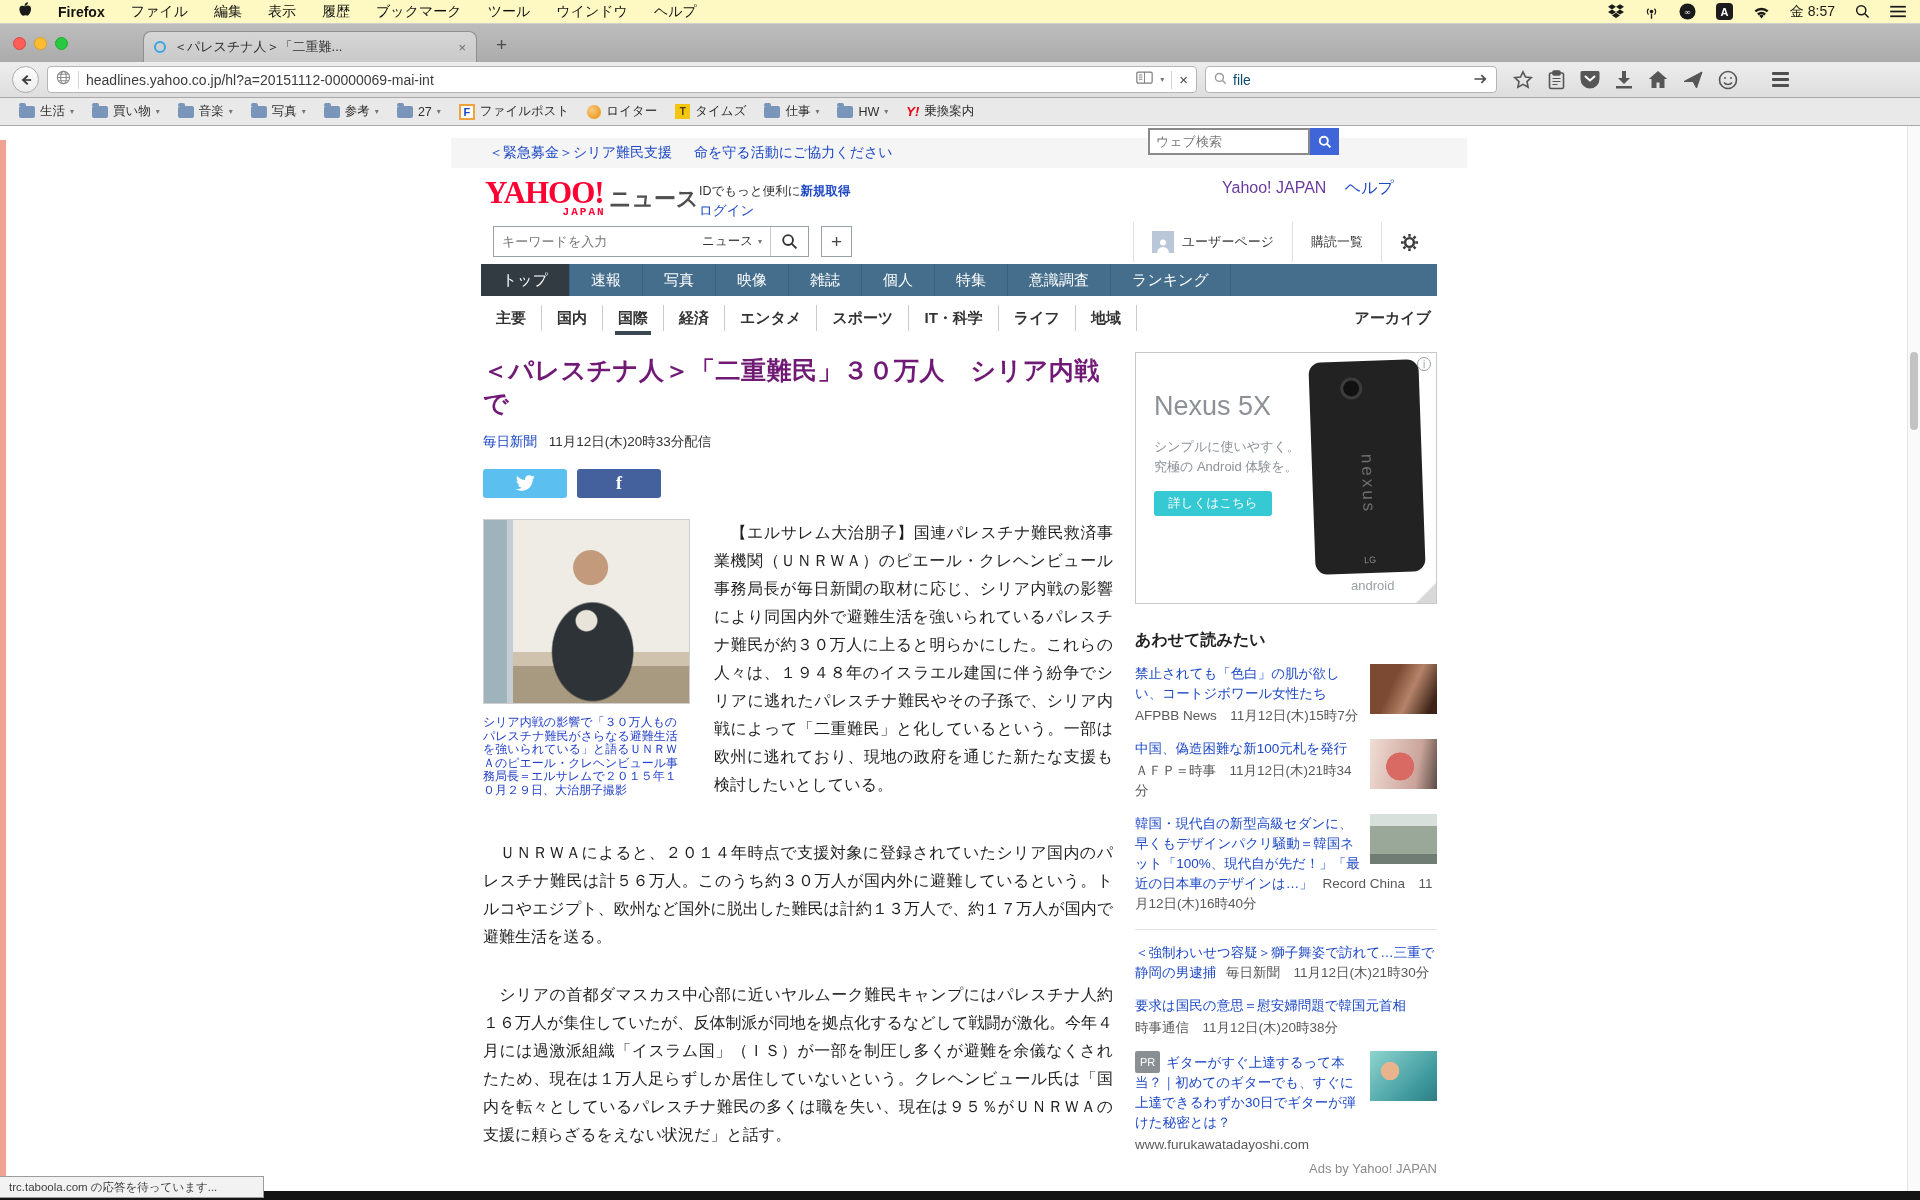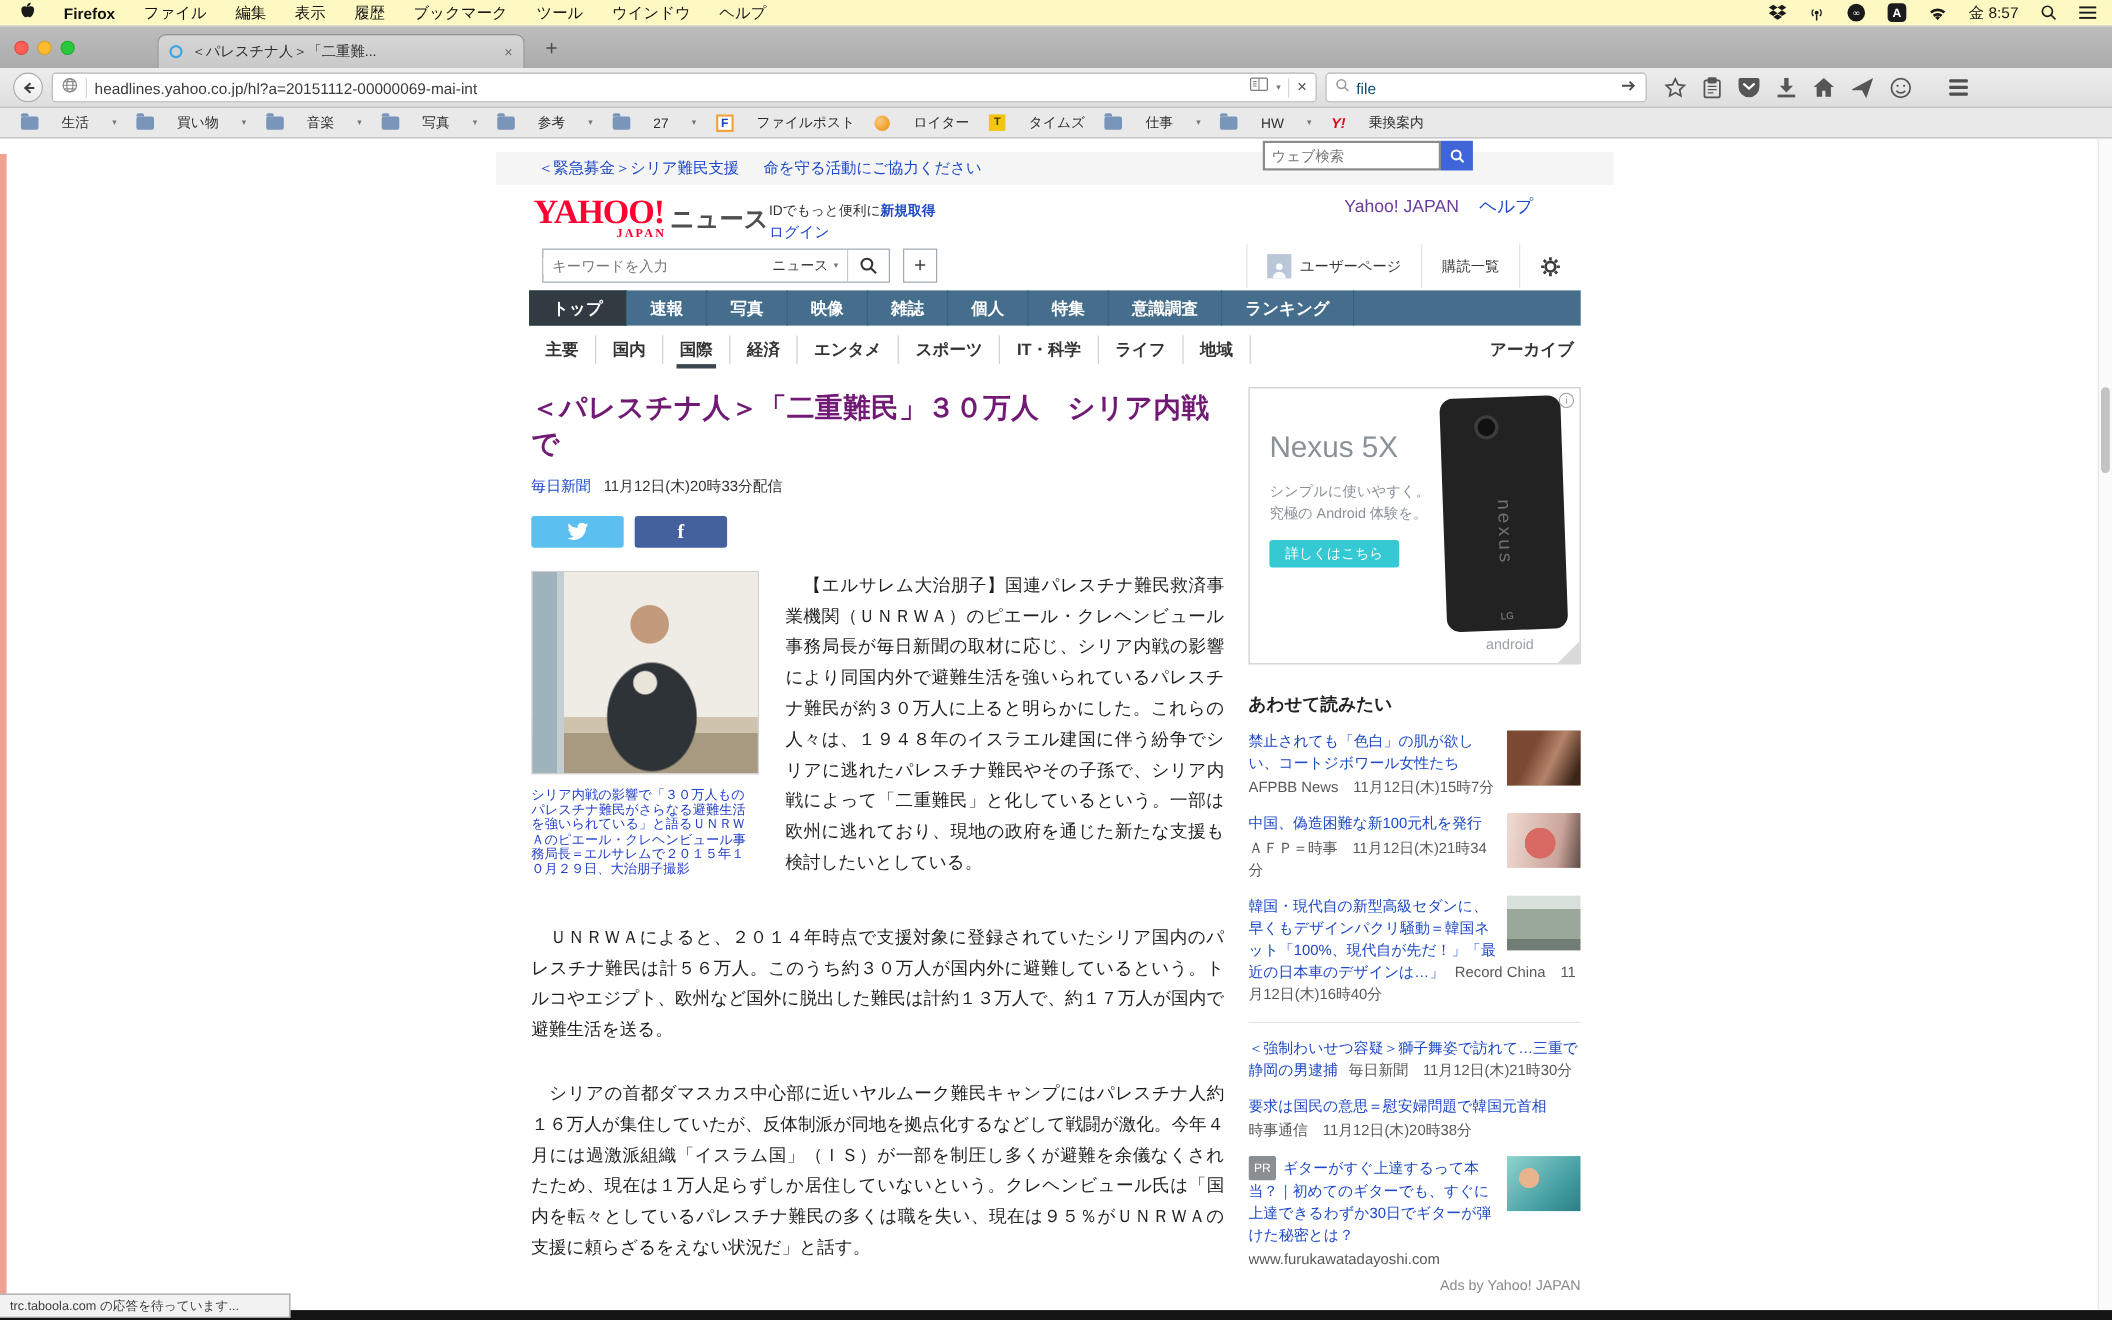--- a/index.html
+++ b/index.html
@@ -51,21 +51,21 @@
   .searchfield input { border:none; outline:none; flex:1; font-size:14px; color:#0c4a6e;
     font-family:"Liberation Sans","DejaVu Sans",sans-serif; background:transparent; }
   .tbicons { display:flex; align-items:center; gap:15px; margin-left:8px; }
   .tbicons .ic { display:flex; align-items:center; justify-content:center; }
   .hamb { margin-left:26px; margin-right:10px; display:flex; flex-direction:column; gap:3px; }
   .hamb i { display:block; width:17px; height:3px; background:#4f4f4f; border-radius:1px; }
 
   
   .bmbar { position:absolute; top:98px; left:0; width:1920px; height:28px; background:#e9e9e9;
     border-bottom:1px solid #a9a9a9; display:flex; align-items:center; padding:0 10px; }
-  .bm { display:flex; align-items:center; gap:21px; padding:0 9px; font-size:12.5px; color:#2e2e2e; }
+  .bm { display:flex; align-items:center; gap:5px; padding:0 9px; font-size:12.5px; color:#2e2e2e; }
   .folder { width:16px; height:12px; position:relative; background:#7996ba; border-radius:2px; flex:none; }
   .folder:before { content:""; position:absolute; top:-3px; left:0; width:7px; height:3px;
     background:#7996ba; border-radius:2px 2px 0 0; }
   .caretd { font-size:8px; color:#777; }
   .badgeF { width:16px; height:16px; border:2px solid #f0a23c; background:#fff; color:#1446c8;
     font-weight:bold; font-size:11px; display:flex; align-items:center; justify-content:center; }
   .dotorange { width:14px; height:14px; border-radius:50%;
     background:radial-gradient(circle at 35% 35%, #f8c981, #ee8c00); }
   .sqyellow { width:15px; height:15px; background:#f2c50f; color:#4c3b00; font-size:10px;
     font-weight:bold; display:flex; align-items:center; justify-content:center; }
@@ -88,21 +88,21 @@
     font-family:"Liberation Sans","DejaVu Sans",sans-serif; outline:none; color:#333; }
   .wsbtn { width:29px; height:27px; background:var(--websearch-btn,#3f65d9); border:none;
     display:flex; align-items:center; justify-content:center; }
 
   
   .yheader { position:absolute; left:0; top:48px; width:956px; height:70px; }
   .ylogo { position:absolute; left:4px; top:6px; }
   .ylogo .yword { font-size:31px; font-weight:bold; letter-spacing:-1px; color:var(--yahoo-red,#ff0033);
     font-family:"Liberation Serif","DejaVu Serif",serif; line-height:26px; }
   .ylogo .yjapan { position:absolute; right:-2px; top:26px; font-size:11px; font-weight:bold;
-    letter-spacing:2px; color:var(--yahoo-red,#ff0033); font-family:Liberation Serif, serif; }
+    letter-spacing:2px; color:var(--yahoo-red,#ff0033); font-family:Liberation Mono, monospace; }
   .yservice { position:absolute; left:128px; top:10px; font-size:22px; font-weight:bold; color:#4f4f4f; }
   .yid { position:absolute; left:218px; top:8px; font-size:12.5px; color:#333; line-height:19px; }
   .yid a { color:var(--link-blue,#1d48c6); text-decoration:none; }
   .yid .reg { font-weight:bold; }
   .yid .login { font-size:13.5px; }
   .yhelp { position:absolute; left:741px; top:4px; font-size:16px; }
   .yhelp .brand { color:#6a3c9e; text-decoration:none; }
   .yhelp .hlp { color:var(--link-blue,#1d48c6); text-decoration:none; margin-left:14px; }
 
   
@@ -116,21 +116,21 @@
   .nplus { position:absolute; left:340px; top:4px; width:31px; height:31px; border:1px solid #98a0a8;
     background:#fff; font-size:19px; color:#444; display:flex; align-items:center; justify-content:center; }
   .userarea { position:absolute; right:0; top:0; height:40px; display:flex; align-items:center; }
   .ua { display:flex; align-items:center; gap:8px; font-size:13px; color:#333; padding:0 18px; }
   .uasep { width:1px; height:40px; background:#e0e0e0; }
   .avatar { width:22px; height:22px; background:#b9c7d9; display:flex; align-items:flex-end; justify-content:center; }
 
   
   .bluenav { position:absolute; left:0; top:138px; width:956px; height:32px; background:var(--nav-blue,#456e8d);
     display:flex; }
-  .btab { padding:0 21px; display:flex; align-items:center; color:#fff; font-size:15px; font-weight:bold;
+  .btab { padding:0 21px; display:flex; align-items:center; color:#fff; font-size:15px; font-weight:normal;
     border-right:1px solid #3a6080; }
   .btab.active { background:var(--active-tab,#323a42); }
 
   
   .subnav { position:absolute; left:0; top:176px; width:956px; height:32px; display:flex; align-items:center; }
   .stab { padding:0 15px; font-size:15px; font-weight:bold; color:#333; height:26px; display:flex; align-items:center;
     border-right:1px solid #ccc; }
   .stab:last-of-type { border-right:none; }
   .stab.active { position:relative; }
   .stab.active:after { content:""; position:absolute; left:12px; right:12px; bottom:-4px; height:4px; background:#3a4750; }

